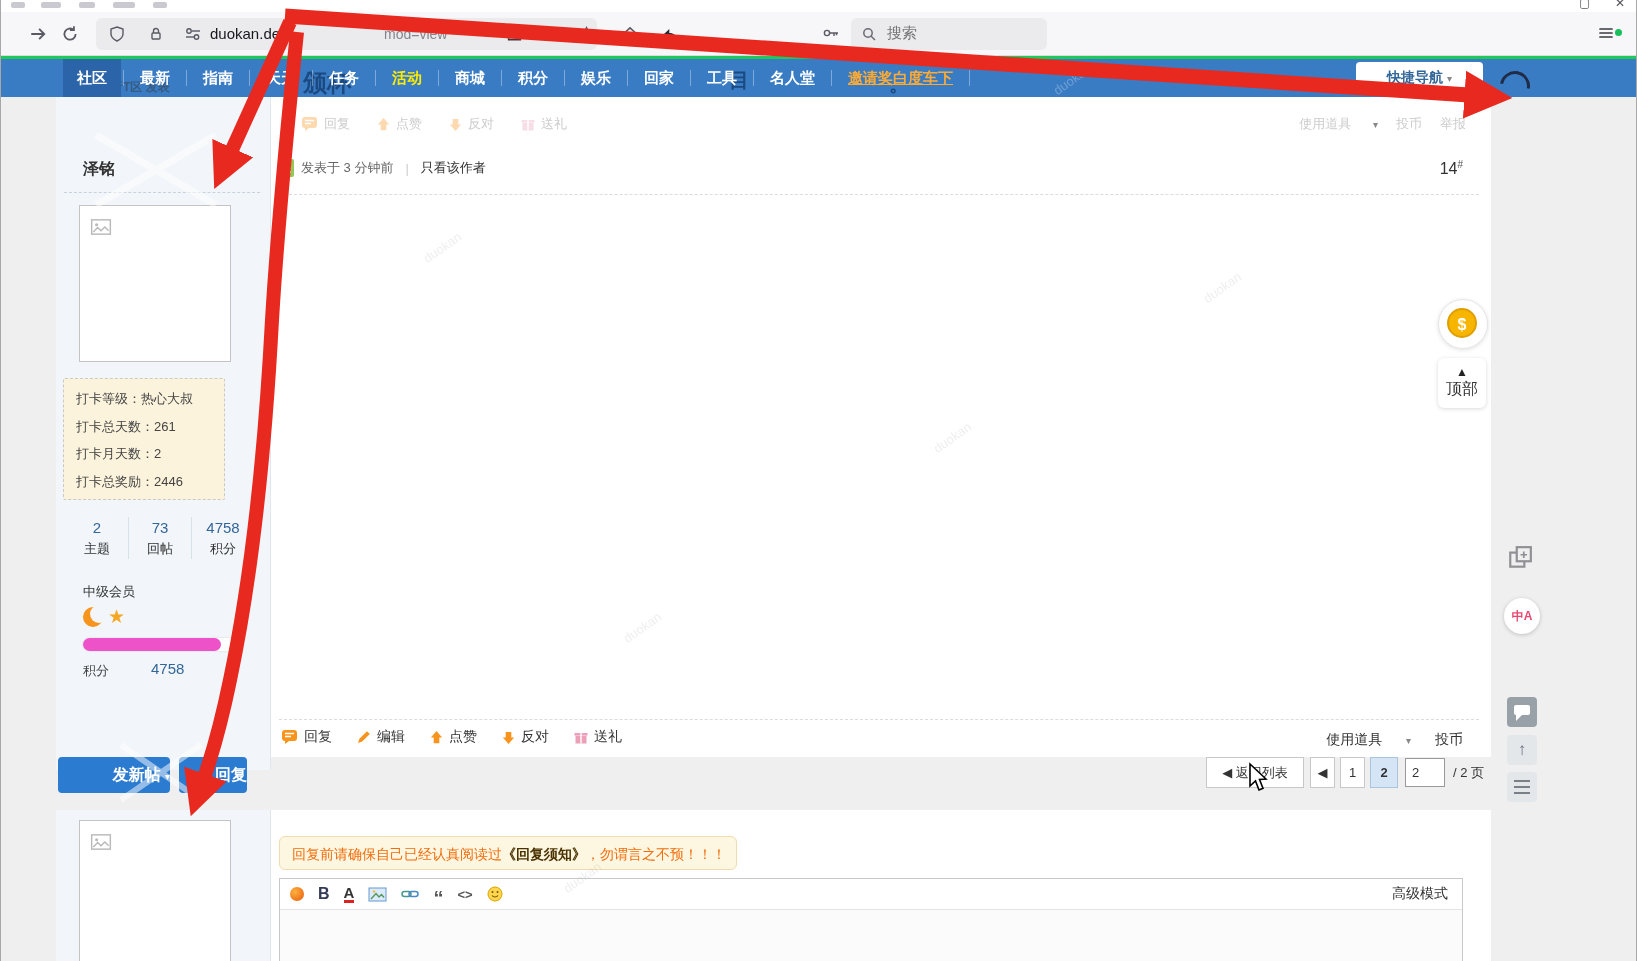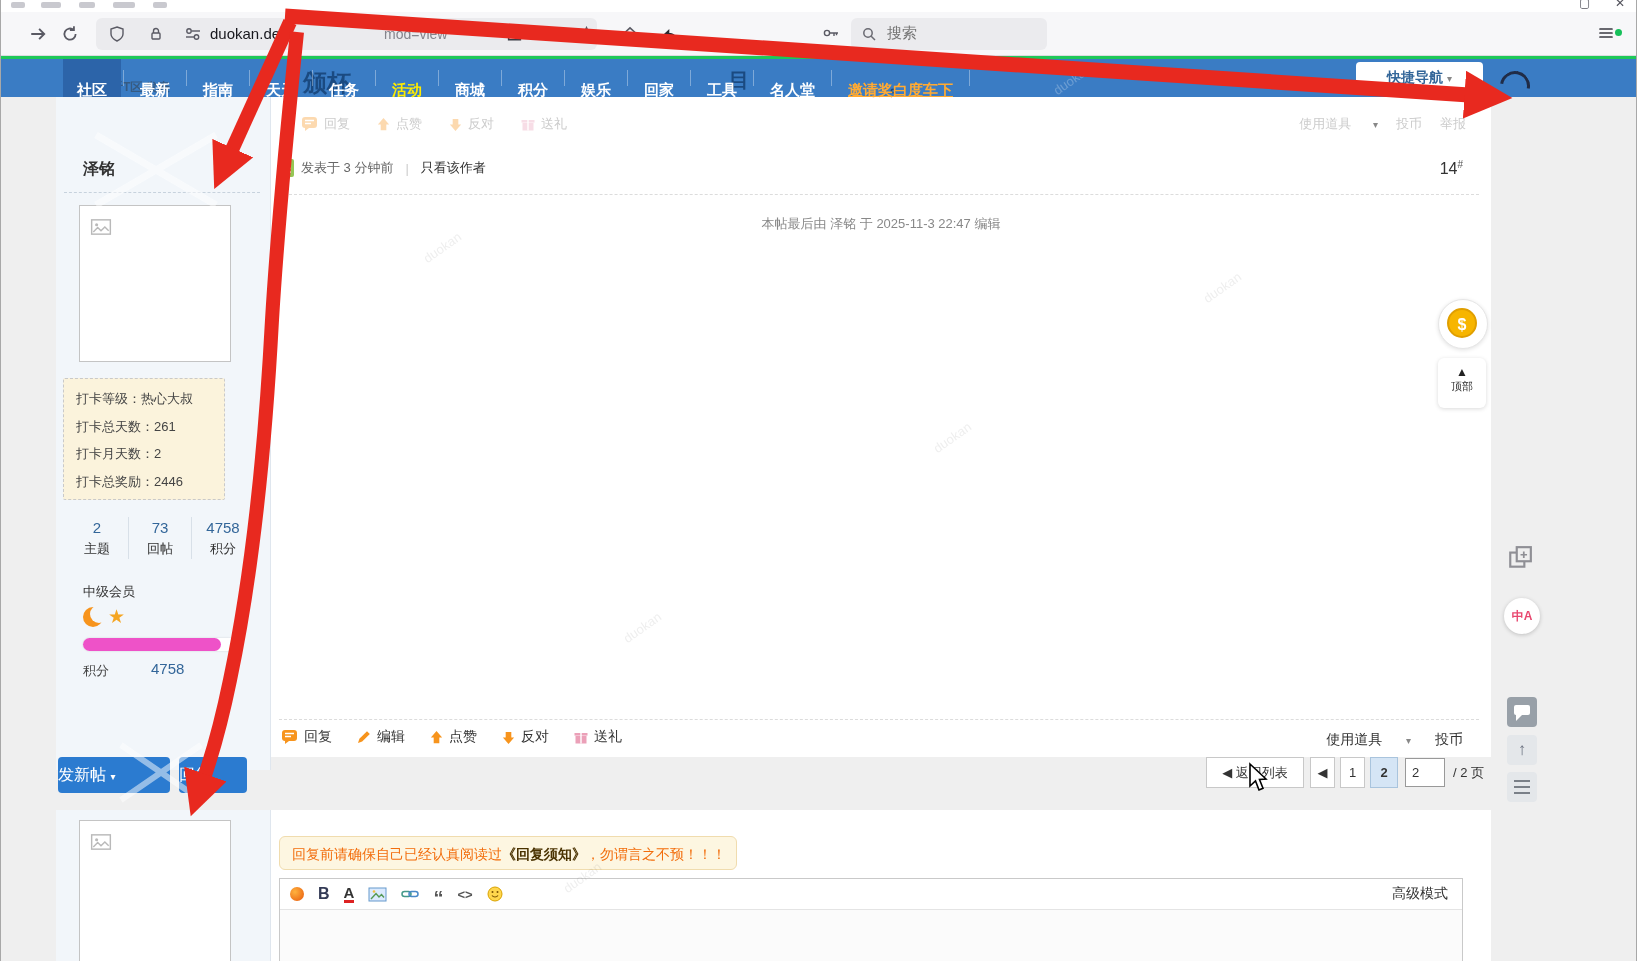--- a/index.html
+++ b/index.html
@@ -25,21 +25,21 @@
   #searchbox input{position:absolute;left:34px;top:5px;width:150px;border:0;background:transparent;outline:none;
                    font-size:15px;color:#555;font-family:inherit;}
   #menu-green-dot{position:absolute;left:1614px;top:17px;width:7px;height:7px;border-radius:50%;background:#17c05a;}
 
   
   #greenline{left:0;top:56px;width:1637px;height:3px;background:#1ec859;}
 
   
   #navbar{left:0;top:59px;width:1637px;height:38px;background:#3a7cc4;}
   #navitems{position:absolute;left:62px;top:0;height:38px;display:flex;align-items:stretch;z-index:2;}
-  .navitem{color:#fff;font-size:15px;font-weight:bold;line-height:38px;padding:12px 14px;white-space:nowrap;cursor:pointer;}
+  .navitem{color:#fff;font-size:15px;font-weight:bold;line-height:38px;padding:0 14px;white-space:nowrap;cursor:pointer;}
   .navitem.active{background:#2c64a9;}
   .navitem.yellow{color:#ffec00;}
   .navitem.orange{color:#ffaa33;text-decoration:underline;}
   .navsep{width:1px;height:16px;background:rgba(255,255,255,.35);margin:11px 2px;}
   .ghost{position:absolute;font-weight:bold;color:rgba(18,60,110,.78);z-index:1;}
   #quicknav{position:absolute;left:1355px;top:3px;width:127px;height:31px;background:#fff;border-radius:4px 4px 0 0;
             color:#336699;font-size:14px;font-weight:bold;text-align:center;line-height:31px;z-index:3;cursor:pointer;}
   #spinner{position:absolute;left:1499px;top:12px;width:24px;height:24px;border:3px solid #202c47;border-radius:50%;
            border-left-color:transparent;border-bottom-color:transparent;transform:rotate(-35deg);z-index:3;}
 
@@ -87,21 +87,21 @@
   #editnote{position:absolute;left:0;top:118px;width:100%;text-align:center;font-size:13px;color:#888;}
   #postbody{position:absolute;left:10px;top:158px;width:1196px;font-size:16px;line-height:33px;color:#333;}
   #actionbar{position:absolute;left:10px;top:631px;display:flex;align-items:center;font-size:14px;color:#333;}
   .act{display:flex;align-items:center;gap:5px;margin-right:24px;cursor:pointer;}
   #bottomtools{position:absolute;right:28px;top:634px;font-size:14px;color:#333;}
   #bottomtools span{margin-left:20px;cursor:pointer;}
   .caret{font-size:10px;color:#888;}
 
   
   .bluebtn{position:absolute;top:757px;height:36px;background:#2b7bd0;border-radius:4px;color:#fff;font-size:16px;
-           font-weight:normal;text-align:left;line-height:36px;cursor:pointer;}
+           font-weight:bold;text-align:right;line-height:36px;cursor:pointer;}
   .pgbtn{position:absolute;top:757px;height:31px;background:#fff;border:1px solid #c8c8c8;box-sizing:border-box;
          font-size:13px;color:#333;text-align:center;line-height:29px;cursor:pointer;}
   .pgbtn.activepg{background:#d5e5f5;border-color:#a9c4dd;font-weight:bold;}
   #pginput{position:absolute;left:1404px;top:758px;width:40px;height:29px;border:1px solid #999;box-sizing:border-box;
            font-size:13px;color:#333;padding-left:6px;font-family:inherit;}
   #pgtotal{position:absolute;left:1452px;top:764px;font-size:13px;color:#333;}
 
   
   #replyside{left:55px;top:810px;width:215px;height:151px;background:#f2f6fa;border-right:1px solid #dfe6ee;box-sizing:border-box;}
   #replypanel{left:270px;top:810px;width:1220px;height:151px;background:#fff;}
@@ -120,21 +120,21 @@
   #edbody{height:52px;background:#fbfbfb;}
 
   
   #coinwidget{left:1437px;top:299px;width:48px;height:48px;background:#fff;border:1px solid #e6e6e6;border-radius:50%;
               box-shadow:0 1px 4px rgba(0,0,0,.12);cursor:pointer;}
   #coininner{position:absolute;left:8px;top:8px;width:30px;height:30px;border-radius:50%;background:#f7b500;
              border:2px solid #e09f00;color:#fff;font-weight:bold;font-size:16px;text-align:center;line-height:30px;box-sizing:border-box;}
   #topbtn{left:1437px;top:358px;width:48px;height:50px;background:#fff;border-radius:6px;box-shadow:0 1px 4px rgba(0,0,0,.15);
           text-align:center;cursor:pointer;}
   #topbtn .tri{font-size:12px;color:#222;margin-top:7px;}
-  #topbtn .lab{font-size:11px;color:#333;}
+  #topbtn .lab{font-size:16px;color:#333;}
   .railbtn{left:1506px;width:30px;height:30px;border-radius:4px;cursor:pointer;}
   #transbtn{left:1503px;top:598px;width:36px;height:36px;border-radius:50%;background:#fff;box-shadow:0 1px 4px rgba(0,0,0,.2);
             text-align:center;line-height:36px;font-size:12px;font-weight:bold;color:#e8476f;cursor:pointer;}
   #chatbtn{top:697px;background:#98a0a8;}
   #chatbubble{position:absolute;left:7px;top:8px;width:16px;height:10px;background:#fff;border-radius:2px;}
   #chatbubble:after{content:"";position:absolute;left:2px;top:10px;border:3px solid transparent;border-top-color:#fff;border-left-color:#fff;}
   #upbtn{top:735px;background:#e4e7ea;color:#6b7280;font-weight:bold;font-size:17px;text-align:center;line-height:30px;}
   #listbtn{top:772px;background:#e4e7ea;}
   #listbtn .bar{position:absolute;left:7px;width:16px;height:2px;background:#7a8088;}
 
@@ -385,21 +385,20 @@
 
     <div id="postheader">
       <span id="docicon"></span>
       <span id="posted">发表于 3 分钟前</span>
       <span class="vsep">|</span>
       <span id="onlyauthor">只看该作者</span>
     </div>
     <span id="floor"><span>14</span><sup>#</sup></span>
 
     <div class="dotted" style="top:97px;"></div>
-    <div id="editnote">本帖最后由 泽铭 于 2025-11-3 22:47 编辑</div>
     <div class="dotted" style="top:622px;"></div>
 
     <div id="actionbar">
       <span class="act">
         <svg width="18" height="16" viewBox="0 0 18 16">
             <rect x="1" y="1" width="15" height="11" rx="3" fill="#f7941d"></rect>
             <path d="M4 12 L4 15 L8 12 Z" fill="#f7941d"></path>
             <path d="M4 4.5 H13 M4 7.5 H10" stroke="#fff" stroke-width="1.4"></path>
           </svg>
         <span>回复</span>

